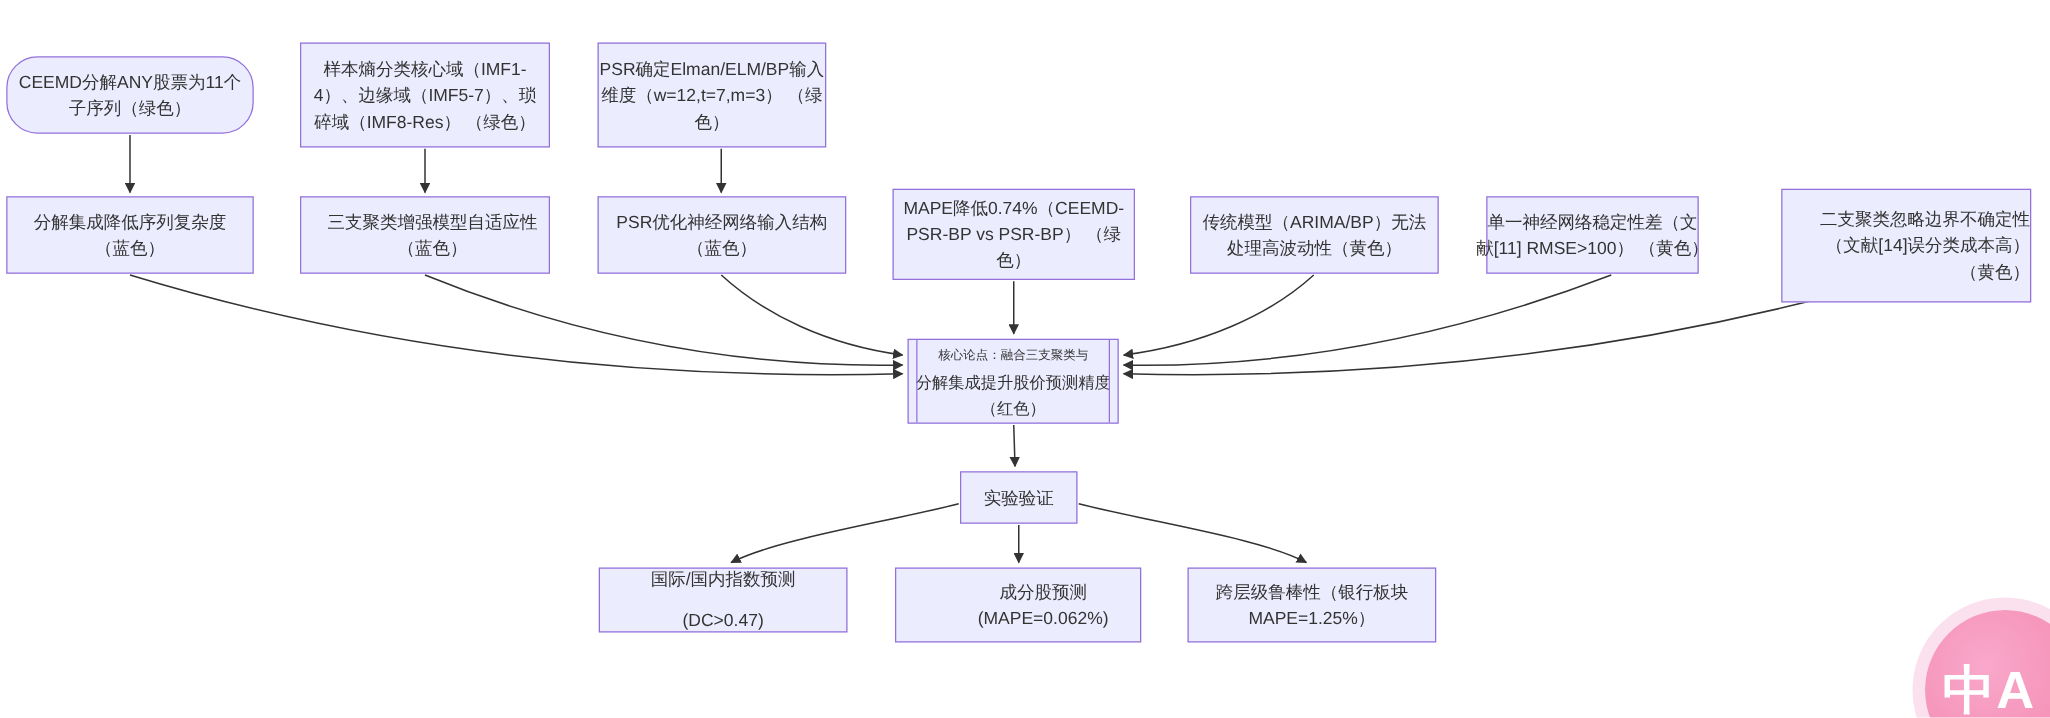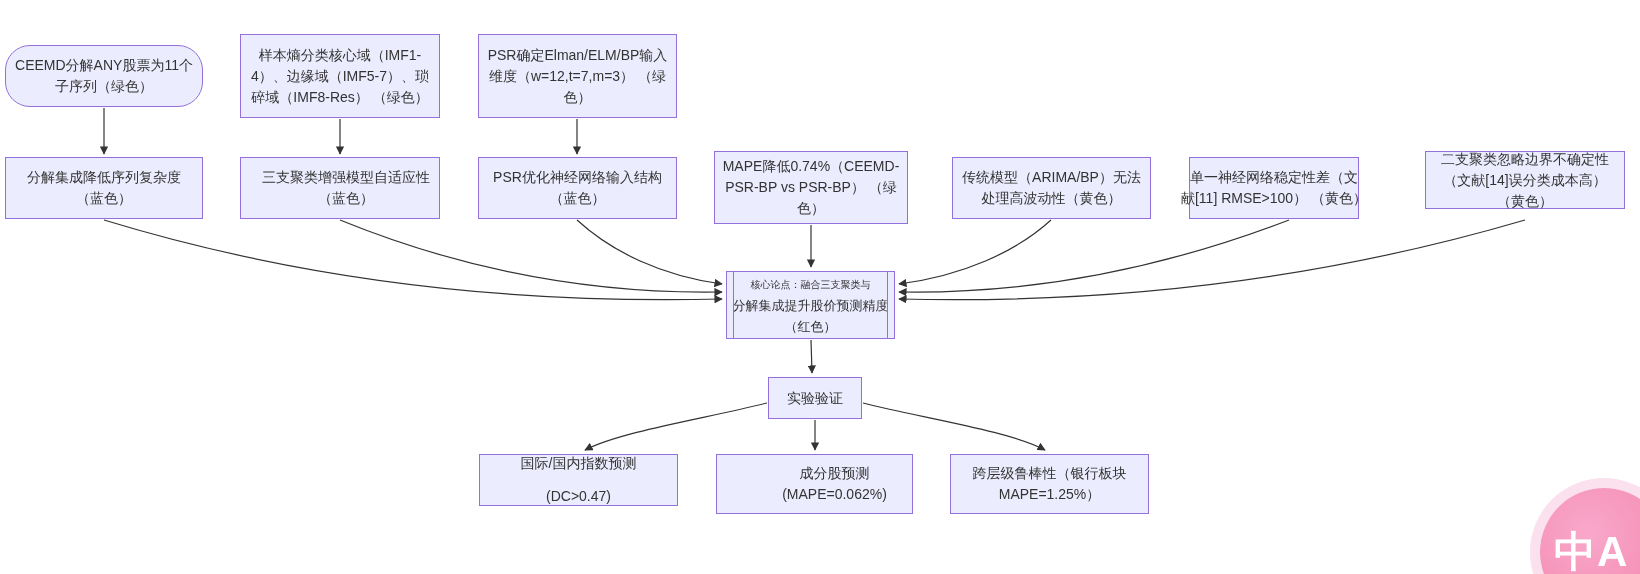--- a/index.html
+++ b/index.html
@@ -85,21 +85,21 @@
     </svg>
     <div class="node" style="left: 5px; top: 45px; width: 198px; height: 62px; border-radius: 25px;">
       <div class="line">CEEMD分解ANY股票为11个</div>
       <div class="line">子序列（绿色）</div>
     </div>
     <div class="node" style="left: 240px; top: 34px; width: 200px; height: 84px;">
       <div class="line">样本熵分类核心域（IMF1-</div>
       <div class="line">4）、边缘域（IMF5-7）、琐</div>
       <div class="line">碎域（IMF8-Res） （绿色）</div>
     </div>
-    <div class="node" style="left: 478px; top: 34px; width: 199px; height: 84px;">
+    <div class="node" style="left: 478px; top: 34px; width: 183px; height: 84px;">
       <div class="line">PSR确定Elman/ELM/BP输入</div>
       <div class="line">维度（w=12,t=7,m=3） （绿</div>
       <div class="line">色）</div>
     </div>
     <div class="node" style="left: 5px; top: 157px; width: 198px; height: 62px;">
       <div class="line">分解集成降低序列复杂度</div>
       <div class="line">（蓝色）</div>
     </div>
     <div class="node" style="left: 240px; top: 157px; width: 200px; height: 62px; padding-left: 12px;">
       <div class="line">三支聚类增强模型自适应性</div>
@@ -115,21 +115,21 @@
       <div class="line">色）</div>
     </div>
     <div class="node" style="left: 952px; top: 157px; width: 199px; height: 62px;">
       <div class="line">传统模型（ARIMA/BP）无法</div>
       <div class="line">处理高波动性（黄色）</div>
     </div>
     <div class="node" style="left: 1189px; top: 157px; width: 170px; height: 62px;">
       <div class="line">单一神经网络稳定性差（文</div>
       <div class="line">献[11] RMSE&gt;100） （黄色）</div>
     </div>
-    <div class="node" style="left: 1425px; top: 151px; width: 200px; height: 58px;">
+    <div class="node" style="left: 1425px; top: 151px; width: 200px; height: 91px; align-items: flex-end;">
       <div class="line">二支聚类忽略边界不确定性</div>
       <div class="line">（文献[14]误分类成本高）</div>
       <div class="line">（黄色）</div>
     </div>
     <div class="node subroutine" style="left: 726px; top: 271px; width: 169px; height: 68px;">
       <div class="line" style="font-size: 10px;">核心论点：融合三支聚类与</div>
       <div class="line" style="font-size: 13px;">分解集成提升股价预测精度</div>
       <div class="line" style="font-size: 13px;">（红色）</div>
     </div>
     <div class="node" style="left: 768px; top: 377px; width: 94px; height: 42px;">

